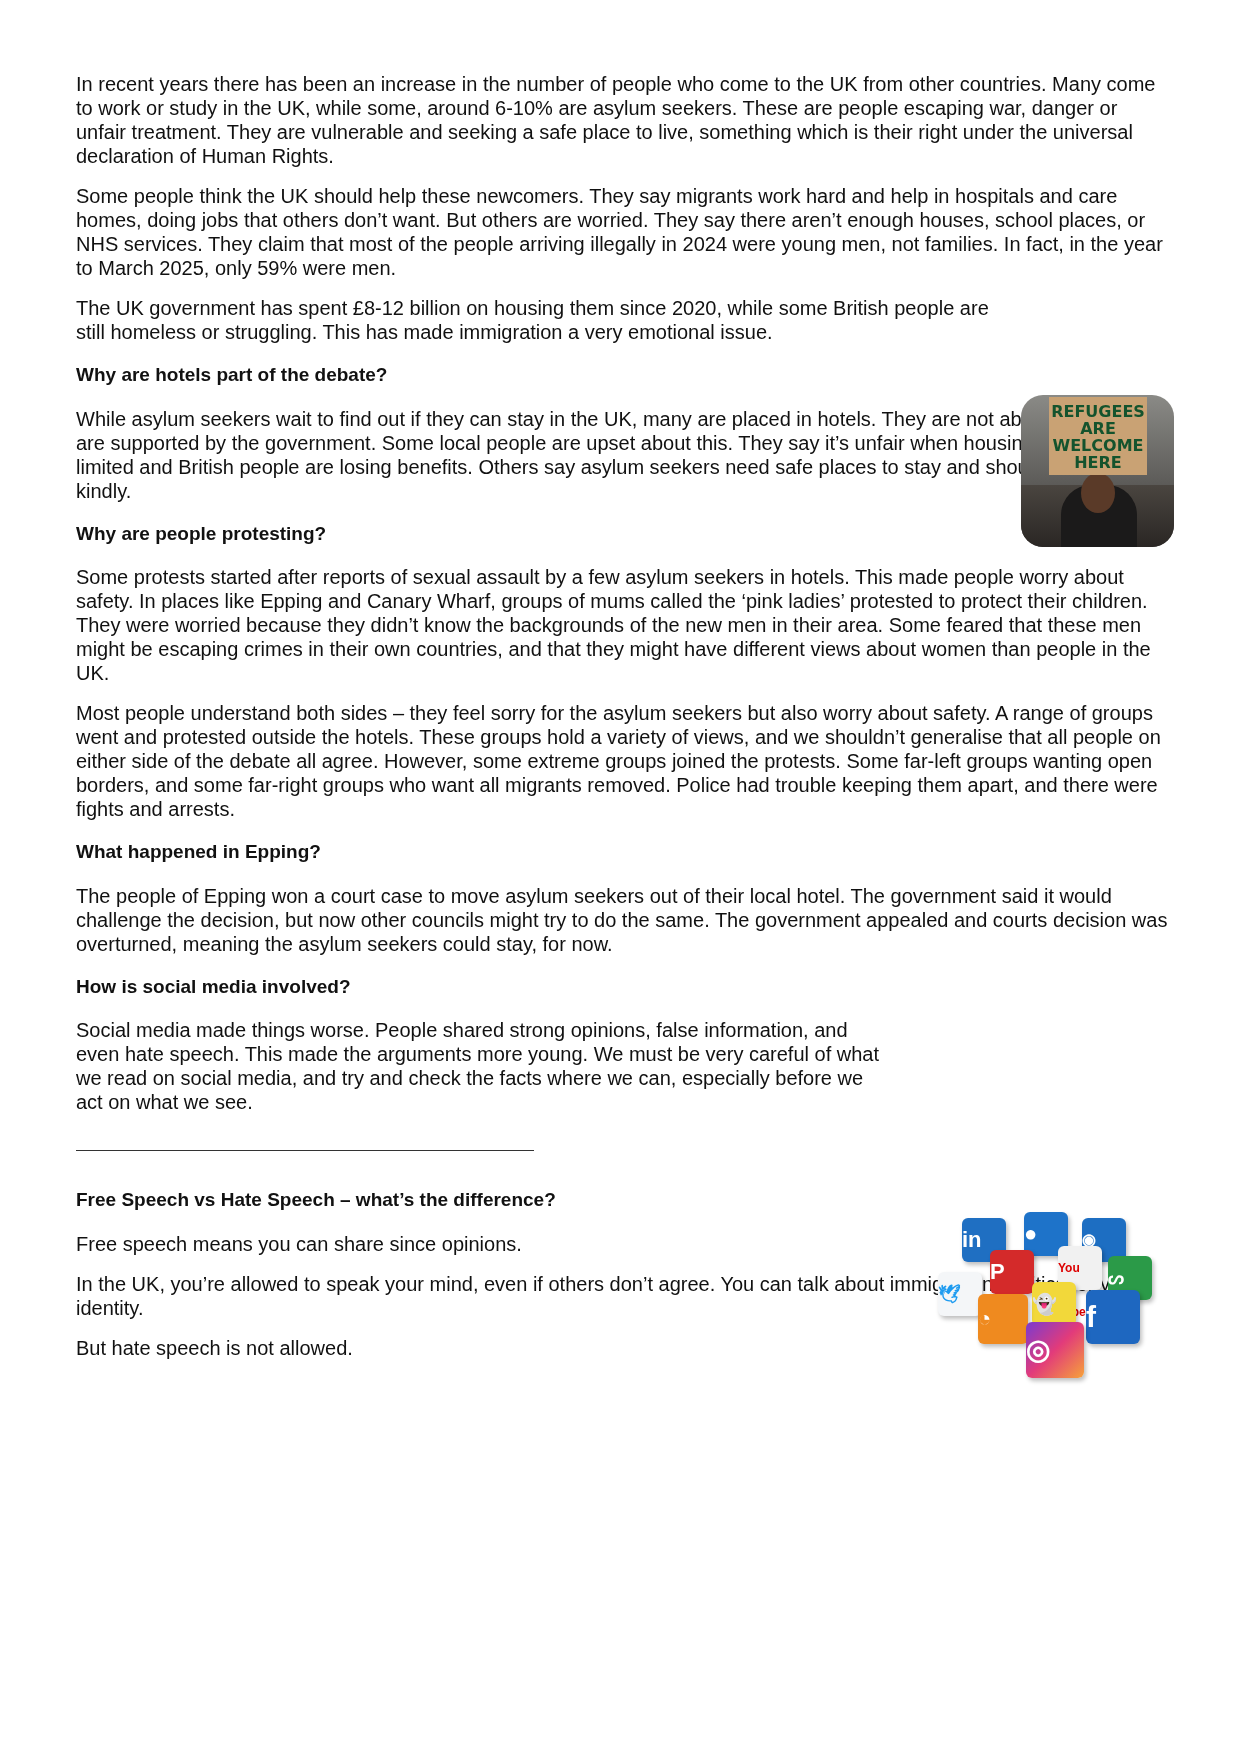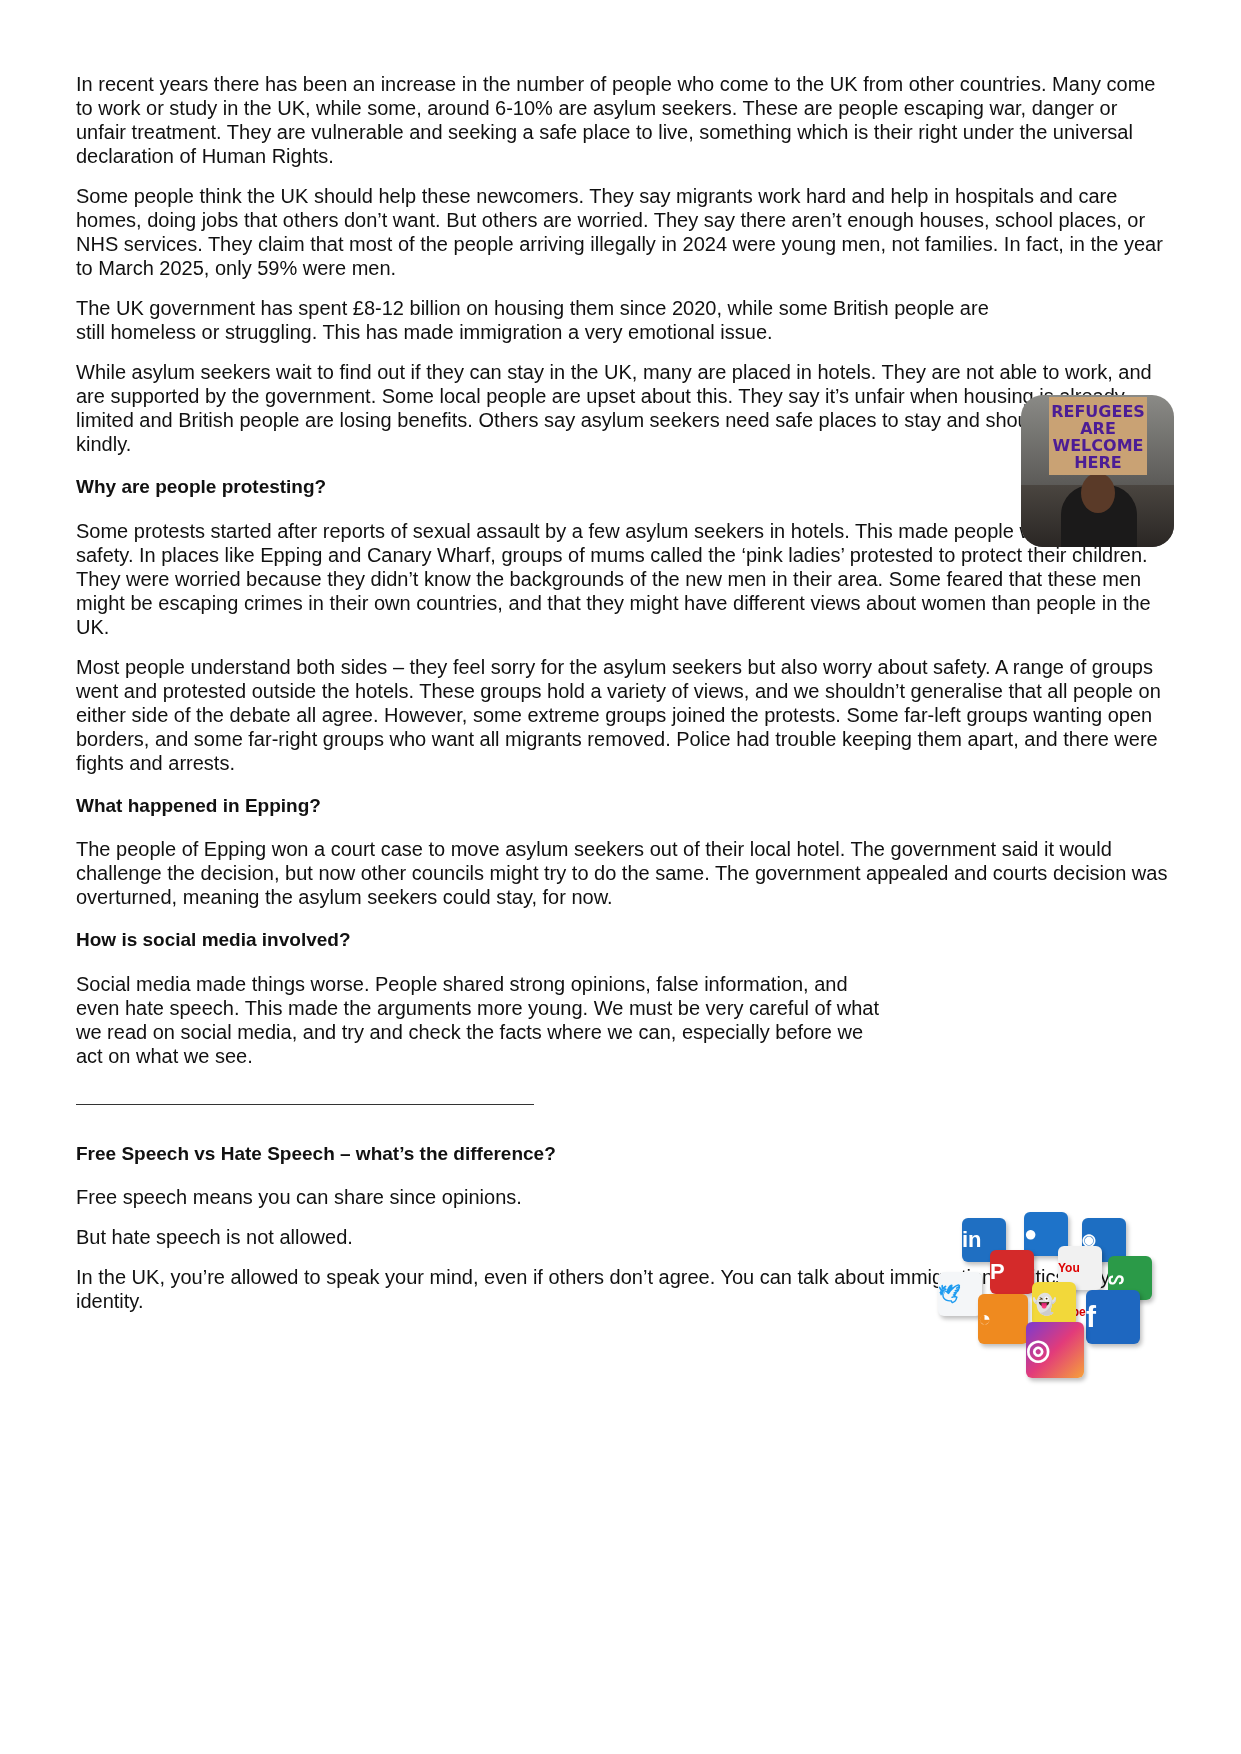--- a/index.html
+++ b/index.html
@@ -7,58 +7,59 @@
          font-family: "Liberation Sans", sans-serif; color: #111; }
   .page { position: absolute; left: 76px; top: 72px; width: 1095px; }
   p { margin: 0; font-size: 20px; line-height: 24px; }
   .title { font-weight: bold; font-size: 20.5px; line-height: 34px; margin-bottom: 8px; }
   .h { font-weight: bold; font-size: 19px; line-height: 30.5px; margin-bottom: 16px; }
   .para { margin-bottom: 16px; }
   .divider { width: 458px; border-top: 1px solid #333; margin: 36px 0 34px 0; height: 0; }
   .img-refugees { position: absolute; left: 1021px; top: 395px; width: 153px; height: 152px;
      border-radius: 22px; overflow: hidden; background: linear-gradient(#8a8a86, #3c3a38); }
   .sign { position: absolute; left: 28px; top: 2px; width: 98px; height: 78px; background: #c9a274;
-     color: #4c1d95; font-weight: bold; font-size: 16px; line-height: 17px; text-align: center;
+     color: #14532d; font-weight: bold; font-size: 16px; line-height: 17px; text-align: center;
      font-family: "DejaVu Sans", sans-serif; padding-top: 6px; box-sizing: border-box; }
   .person { position: absolute; left: 40px; top: 90px; width: 76px; height: 70px; background: #1b1a1a; border-radius: 30px 30px 0 0; }
   .head { position: absolute; left: 60px; top: 78px; width: 34px; height: 40px; background: #5a3a28; border-radius: 50%; }
   .crowd { position: absolute; left: 0; top: 90px; width: 153px; height: 62px; background: linear-gradient(#4a4540, #2a2624); }
   .img-social { position: absolute; left: 932px; top: 1210px; width: 230px; height: 180px; }
   .cube { position: absolute; width: 44px; height: 44px; border-radius: 6px; color: #fff; font-weight: bold;
      font-size: 22px; text-align: left; line-height: 44px; box-shadow: 2px 3px 4px rgba(0,0,0,0.25); }
 </style>
 </head>
 <body>
 
 <div class="page">
 
   <p class="para">In recent years there has been an increase in the number of people who come to the UK from other countries. Many come to work or study in the UK, while some, around 6-10% are asylum seekers. These are people escaping war, danger or unfair treatment. They are vulnerable and seeking a safe place to live, something which is their right under the universal declaration of Human Rights.</p>
   <p class="para" style="padding-right:0">
     <span>Some people think the UK should help these newcomers. They say migrants work hard and help in hospitals and care homes, doing jobs that others don’t want. But others are worried. They say there aren’t enough houses, school places, or NHS services. They claim that most of the people arriving illegally in 2024 were young men, not families. In fact, in the year to March 2025, only 59% were men.</span>
   </p>
   <p class="para" style="padding-right:170px">The UK government has spent £8-12 billion on housing them since 2020, while some British people are still homeless or struggling. This has made immigration a very emotional issue.</p>
 
+  <p class="h">Why are hotels part of the debate?</p>
   <p class="para">While asylum seekers wait to find out if they can stay in the UK, many are placed in hotels. They are not able to work, and are supported by the government. Some local people are upset about this. They say it’s unfair when housing is already limited and British people are losing benefits. Others say asylum seekers need safe places to stay and should be treated kindly.</p>
 
   <p class="h">Why are people protesting?</p>
   <p class="para">Some protests started after reports of sexual assault by a few asylum seekers in hotels. This made people worry about safety. In places like Epping and Canary Wharf, groups of mums called the ‘pink ladies’ protested to protect their children. They were worried because they didn’t know the backgrounds of the new men in their area. Some feared that these men might be escaping crimes in their own countries, and that they might have different views about women than people in the UK.</p>
   <p class="para">Most people understand both sides – they feel sorry for the asylum seekers but also worry about safety. A range of groups went and protested outside the hotels. These groups hold a variety of views, and we shouldn’t generalise that all people on either side of the debate all agree. However, some extreme groups joined the protests. Some far-left groups wanting open borders, and some far-right groups who want all migrants removed. Police had trouble keeping them apart, and there were fights and arrests.</p>
 
   <p class="h">What happened in Epping?</p>
   <p class="para">The people of Epping won a court case to move asylum seekers out of their local hotel. The government said it would challenge the decision, but now other councils might try to do the same. The government appealed and courts decision was overturned, meaning the asylum seekers could stay, for now.</p>
 
   <p class="h">How is social media involved?</p>
   <p class="para" style="padding-right:290px">Social media made things worse. People shared strong opinions, false information, and even hate speech. This made the arguments more young. We must be very careful of what we read on social media, and try and check the facts where we can, especially before we act on what we see.</p>
 
   <div class="divider"></div>
 
   <p class="h">Free Speech vs Hate Speech – what’s the difference?</p>
   <p class="para">Free speech means you can share since opinions.</p>
+  <p class="para">In the UK, you’re allowed to speak your mind, even if others don’t agree. You can talk about immigration, politics, or your identity.</p>
   <p class="para">But hate speech is not allowed.</p>
-  <p class="para">In the UK, you’re allowed to speak your mind, even if others don’t agree. You can talk about immigration, politics, or your identity.</p>
 </div>
 
 <div class="img-refugees">
   <div class="crowd"></div>
   <div class="person"></div>
   <div class="head"></div>
   <div class="sign">
     <div>REFUGEES</div>
     <div>ARE</div>
     <div>WELCOME</div>

